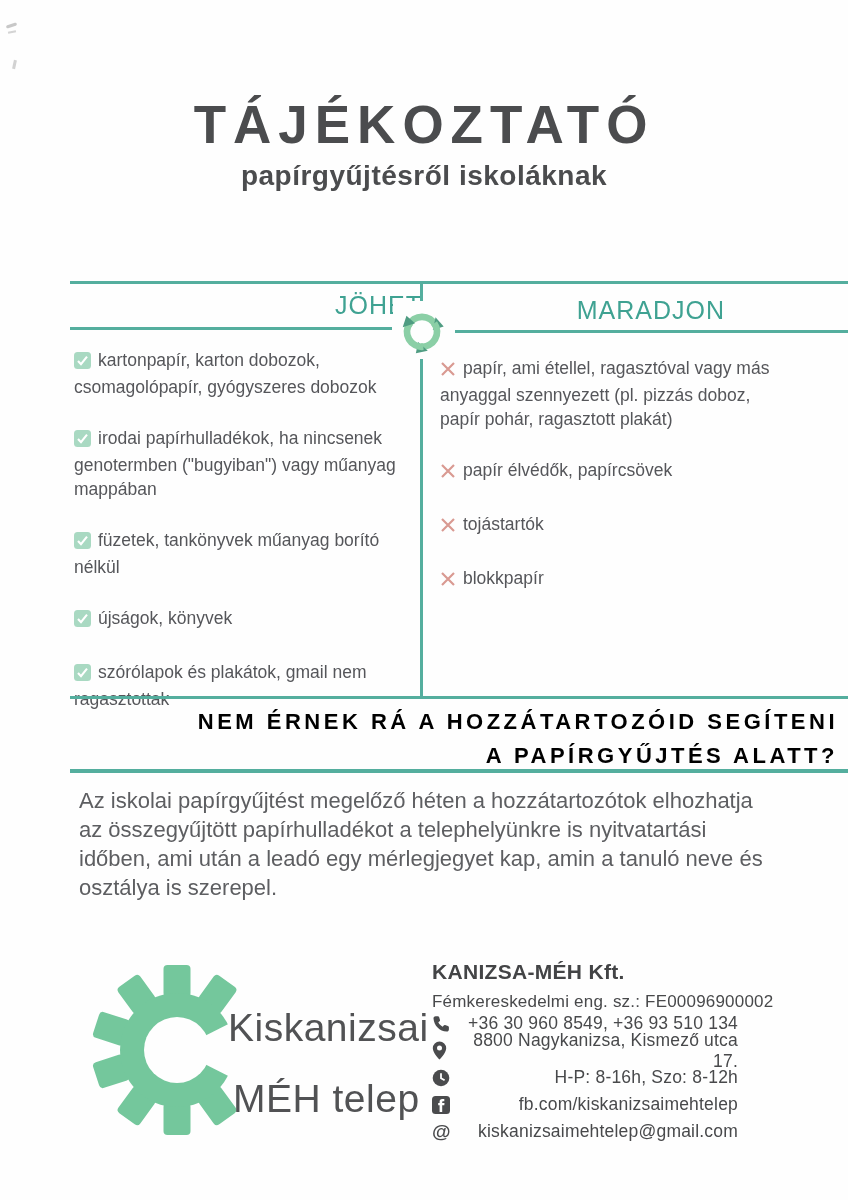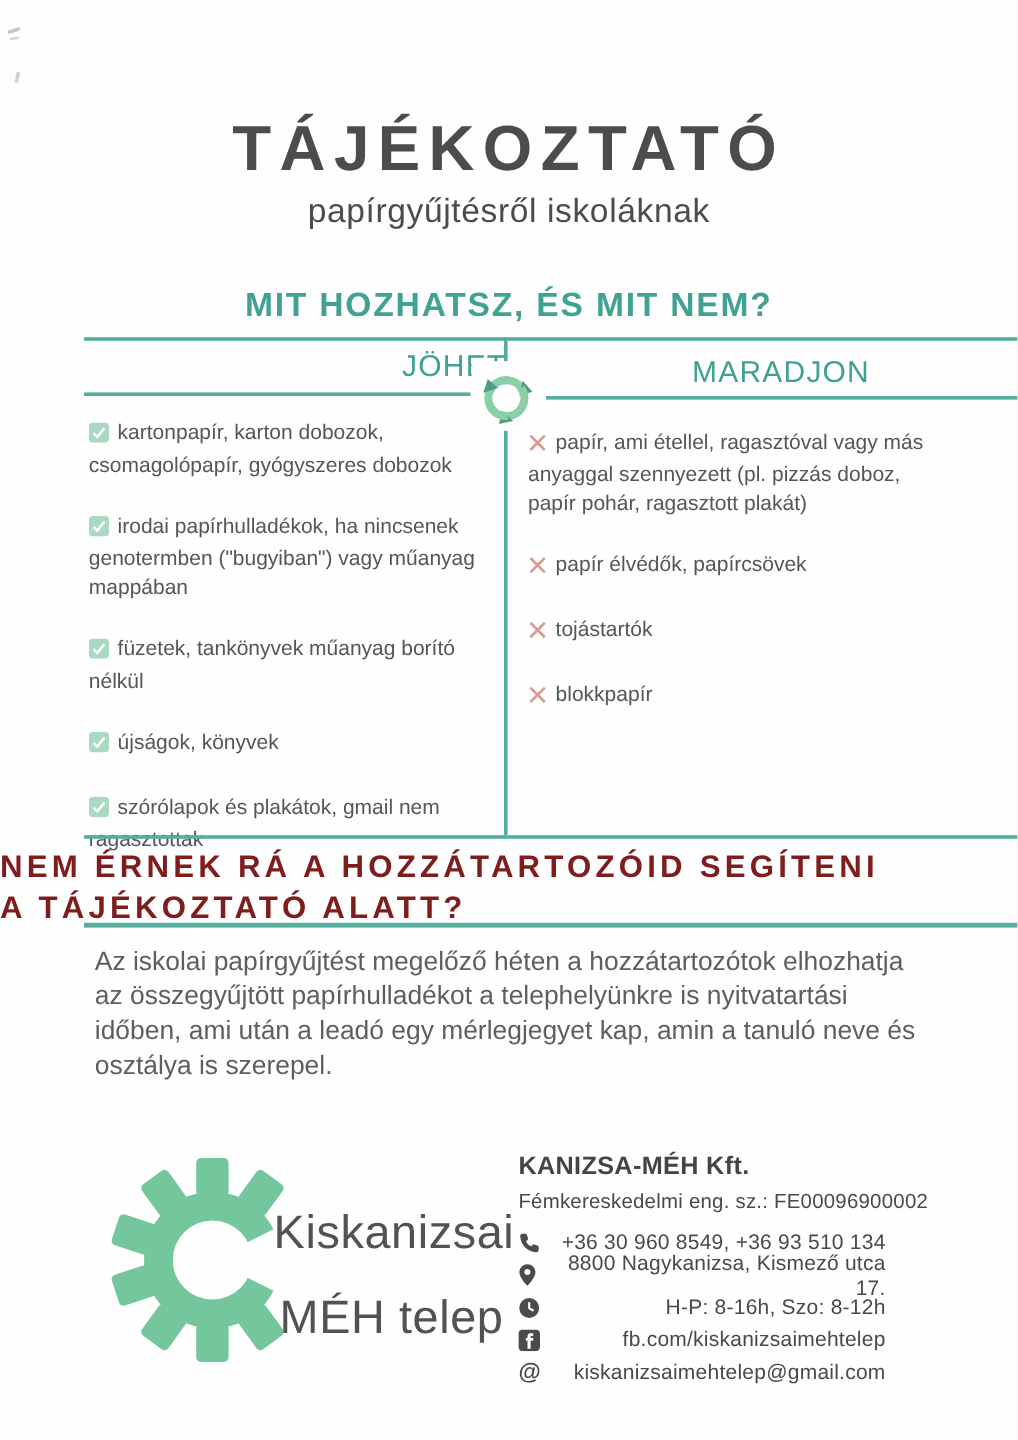--- a/index.html
+++ b/index.html
@@ -17,21 +17,21 @@
   .artifact1b{position:absolute;left:8px;top:31px;width:8px;height:2px;background:#aaa;opacity:.5;transform:rotate(-10deg);}
   .artifact2{position:absolute;left:13px;top:60px;width:3px;height:9px;background:#a5a5a5;opacity:.5;transform:rotate(12deg);}
 
   .title{
     position:absolute;top:94px;left:0;right:0;
     text-align:center;font-size:53px;font-weight:bold;
     letter-spacing:7px;color:#4b4c4e;
   }
   .subtitle{
     position:absolute;top:160px;left:0;right:0;
-    text-align:center;font-size:28px;font-weight:normal;
+    text-align:center;font-size:28px;font-weight:bold;
     color:#4b4c4e;letter-spacing:.5px;
   }
   .what-heading{
     position:absolute;top:238px;left:0;right:0;
     text-align:center;font-size:28px;font-weight:bold;
     color:#3fa292;letter-spacing:1.5px;
   }
   .rule{position:absolute;height:3px;background:#54ae9e;}
   .rule-top{top:281px;left:70px;right:0;}
   .rule-mid-left{top:327px;left:70px;width:322px;}
@@ -56,53 +56,52 @@
     list-style:none;margin:0;padding:0;position:absolute;
     font-size:17.5px;line-height:24px;color:#55565a;
   }
   ul.items.left{top:348px;left:74px;width:332px;}
   ul.items.right{top:356px;left:440px;width:352px;}
   ul.items li{margin:0 0 27px 0;}
   .chk,.crs{display:inline-block;vertical-align:-3px;margin-right:7px;}
 
   .help-heading{
     position:absolute;top:705px;left:0;right:10px;
-    text-align:left;font-size:26px;font-weight:bold;
-    color:#7f1d1d;letter-spacing:3.5px;line-height:34px;
+    text-align:right;font-size:22px;font-weight:bold;
+    color:#000000;letter-spacing:3.5px;line-height:34px;
   }
   .para{
     position:absolute;top:786px;left:79px;width:692px;
     margin:0;text-align:left;font-size:22px;line-height:29px;color:#5d5e61;
   }
 
   .gear{position:absolute;left:92px;top:950px;}
   .logo-text1{position:absolute;left:228px;top:1006px;font-size:39px;color:#515254;letter-spacing:.5px;}
   .logo-text2{position:absolute;left:233px;top:1077px;font-size:39px;color:#515254;letter-spacing:.5px;}
 
   .company{position:absolute;left:432px;top:960px;font-size:21px;font-weight:bold;color:#434446;letter-spacing:.3px;}
   .license{position:absolute;left:432px;top:992px;font-size:17px;color:#48494b;letter-spacing:.2px;}
-  .contact-rows{position:absolute;left:432px;top:1014px;width:306px;margin-top:12px;}
+  .contact-rows{position:absolute;left:432px;top:1014px;width:306px;}
   .crow{display:flex;justify-content:space-between;align-items:center;margin-bottom:8px;height:19px;}
   .crow .ctext{font-size:17.5px;color:#48494b;text-align:right;letter-spacing:.2px;}
   .cicon{width:19px;display:inline-flex;justify-content:flex-start;}
   .at-glyph{font-size:19px;font-weight:bold;color:#4a4b4d;line-height:19px;}
 </style>
 </head>
 <body>
 
 <div class="page">
 
   <div class="artifact1"></div>
   <div class="artifact1b"></div>
   <div class="artifact2"></div>
 
   <div class="title">TÁJÉKOZTATÓ</div>
   <div class="subtitle">papírgyűjtésről iskoláknak</div>
 
-  <div class="what-heading">MIT HOZHATSZ, ÉS MIT NEM?</div>
 
   <div class="rule rule-top"></div>
   <div class="col-header johet">JÖHET</div>
   <div class="col-header maradjon">MARADJON</div>
   <div class="rule rule-mid-left"></div>
   <div class="rule rule-mid-right"></div>
   <div class="vdivider"></div>
 
   <div class="recycle">
     <svg width="58" height="56" viewBox="0 0 60 62" aria-hidden="true">
@@ -149,21 +148,21 @@
             <path d="M2 2l12 12M14 2L2 14" stroke="#d99a92" stroke-width="2.2" fill="none"></path>
           </svg></span><span>tojástartók</span></li>
     <li><span class="crs"><svg width="16" height="16" viewBox="0 0 16 16">
             <path d="M2 2l12 12M14 2L2 14" stroke="#d99a92" stroke-width="2.2" fill="none"></path>
           </svg></span><span>blokkpapír</span></li>
   </ul>
 
   <div class="rule rule-s2a"></div>
   <div class="help-heading">
     <div>NEM ÉRNEK RÁ A HOZZÁTARTOZÓID SEGÍTENI</div>
-    <div>A TÁJÉKOZTATÓ ALATT?</div>
+    <div>A PAPÍRGYŰJTÉS ALATT?</div>
   </div>
   <div class="rule rule-s2b"></div>
 
   <p class="para">Az iskolai papírgyűjtést megelőző héten a hozzátartozótok elhozhatja az összegyűjtött papírhulladékot a telephelyünkre is nyitvatartási időben, ami után a leadó egy mérlegjegyet kap, amin a tanuló neve és osztálya is szerepel.</p>
 
   <div class="gear">
     <svg width="172" height="192" viewBox="0 0 172 192" aria-hidden="true">
       <g fill="#74c79c">
         <rect x="71.5" y="15" width="27" height="32" rx="4" transform="rotate(0 85 100)"></rect>
         <rect x="71.5" y="15" width="27" height="32" rx="4" transform="rotate(36 85 100)"></rect>

